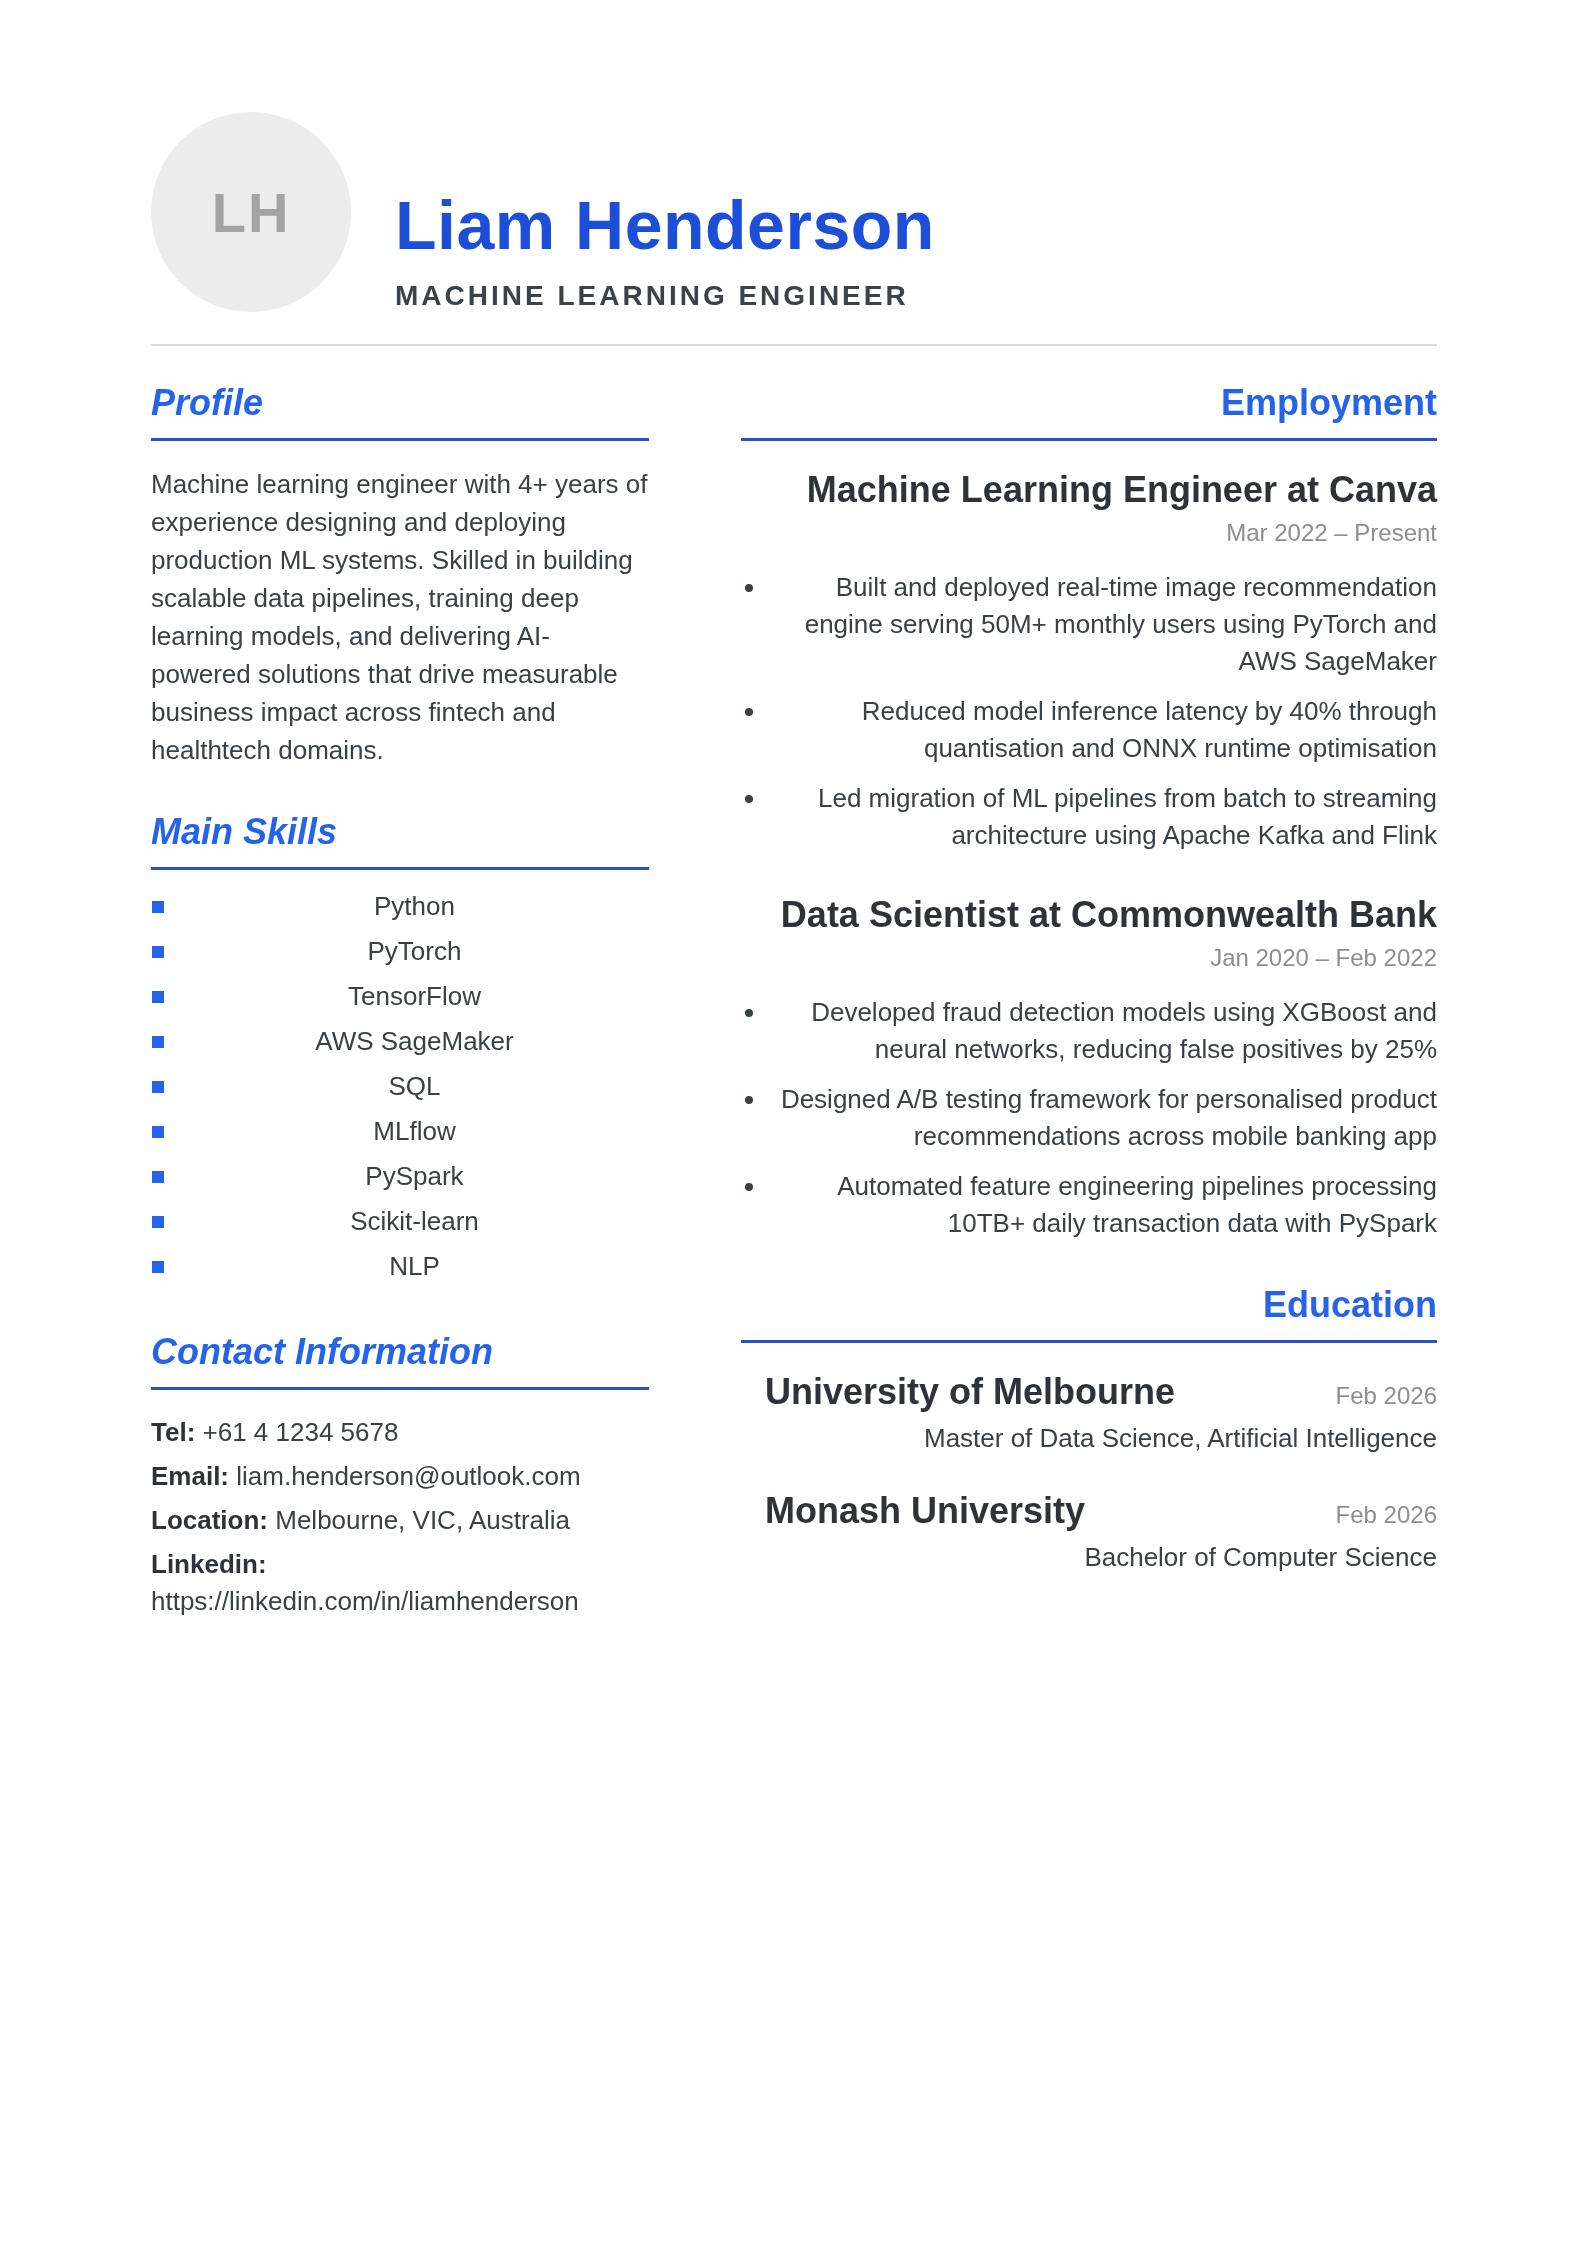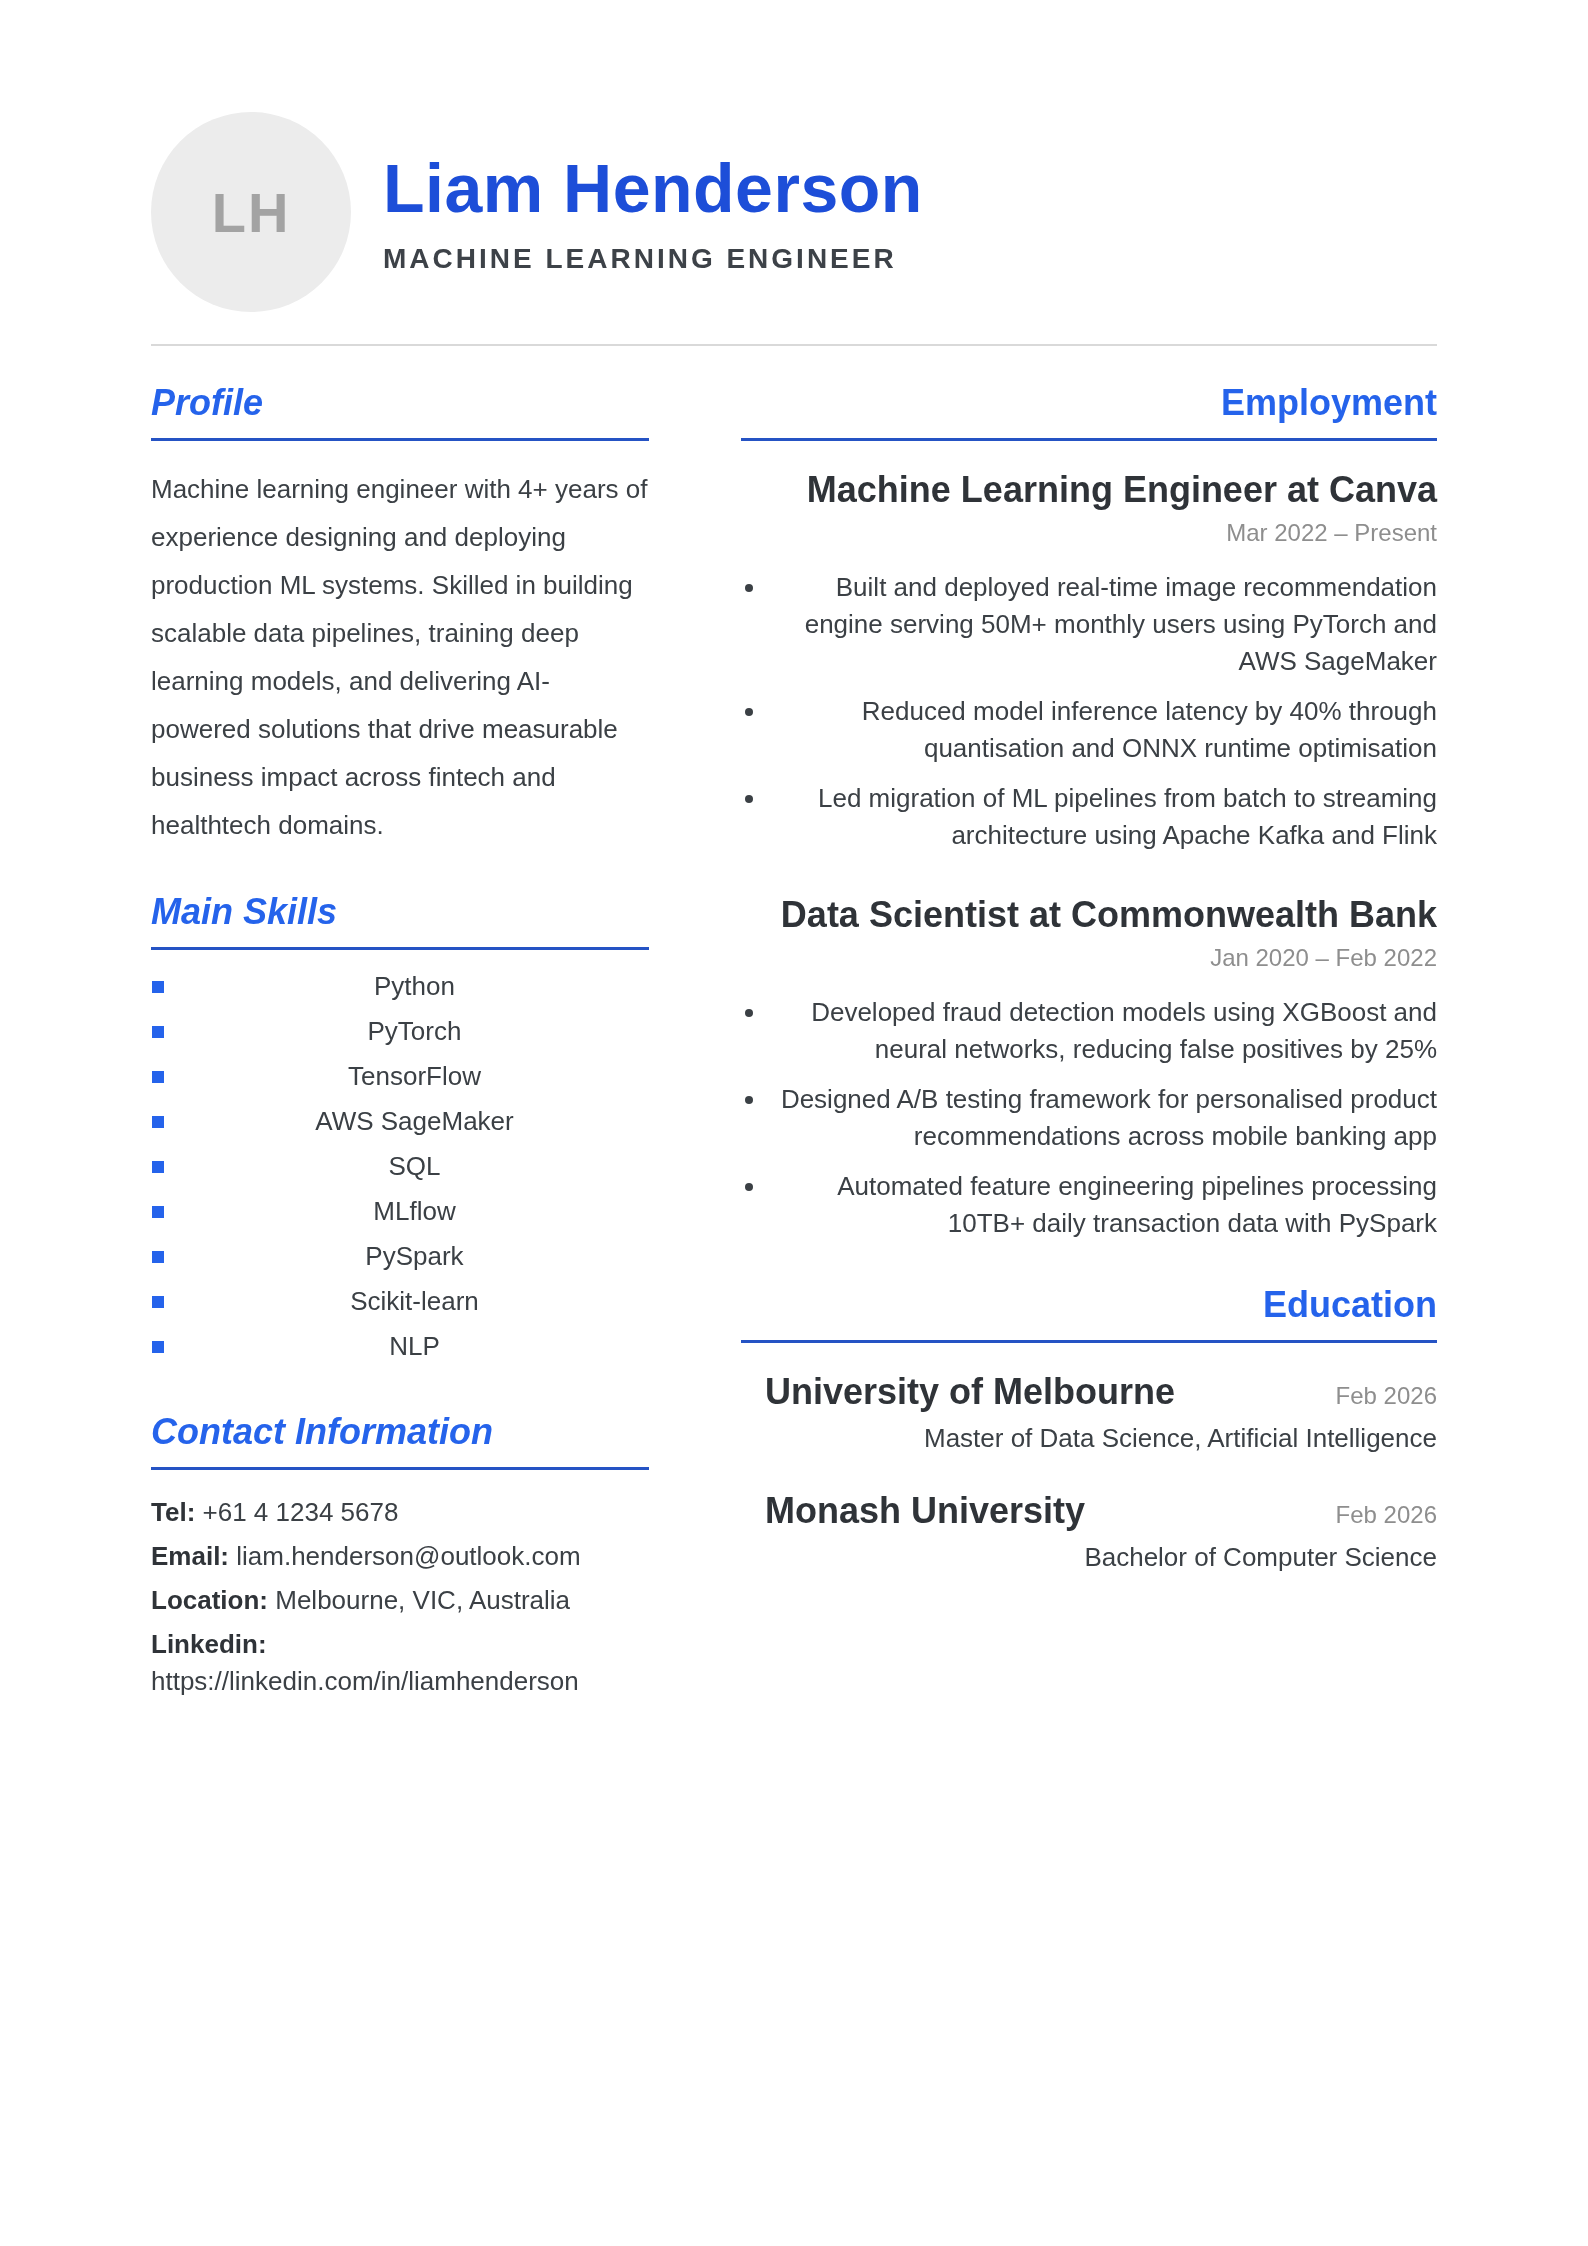--- a/index.html
+++ b/index.html
@@ -21,22 +21,22 @@
   .page{
     width:1588px;
     height:2246px;
     background:#ffffff;
     padding:112px 151px 60px 151px;
     overflow:hidden;
   }
   
   .header{
     display:flex;
-    align-items:center;
-    gap:32px;
+    align-items:flex-end;
+    gap:44px;
   }
   .avatar{
     width:200px;height:200px;
     border-radius:50%;
     background:var(--avatar_bg);
     display:flex;align-items:center;justify-content:center;
     flex:0 0 auto;
   }
   .avatar span{
     font-size:56px;font-weight:bold;
@@ -76,21 +76,21 @@
     font-weight:bold;
     color:var(--accent_blue);
     padding-bottom:14px;
     border-bottom:3px solid var(--heading_rule_blue);
   }
   .sec-h.italic{font-style:italic;}
   
   .profile-text{
     margin-top:24px;
     font-size:26px;
-    line-height:48px;
+    line-height:38px;
   }
   .skills{
     list-style:none;
     margin-top:14px;
     text-align:center;
   }
   .skills li{
     position:relative;
     padding-left:29px;
     font-size:26px;

